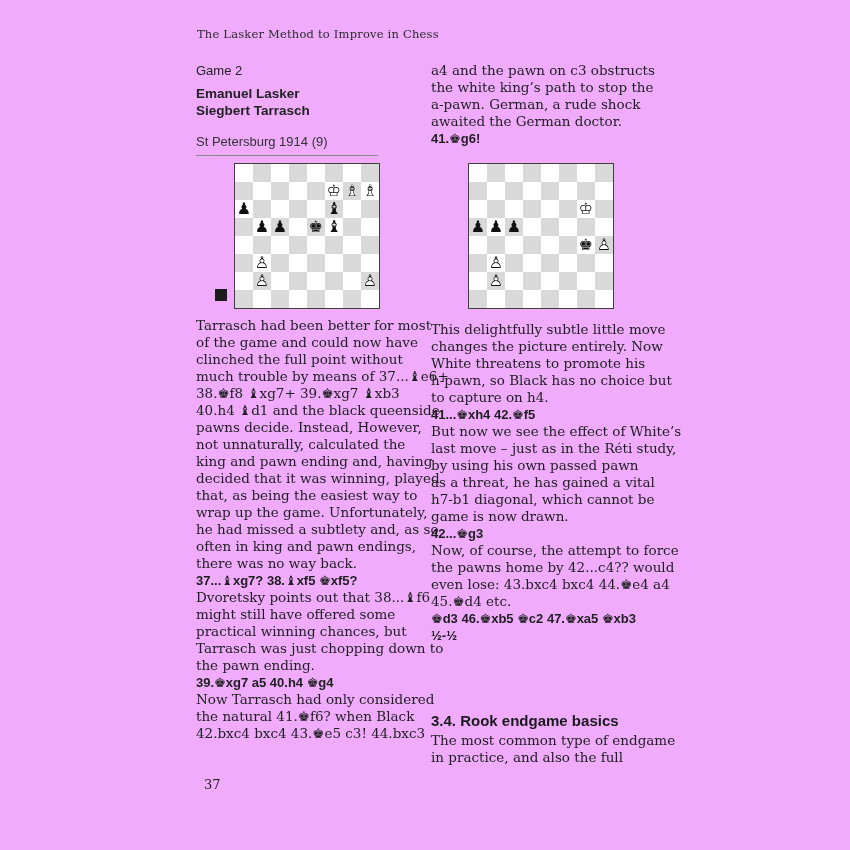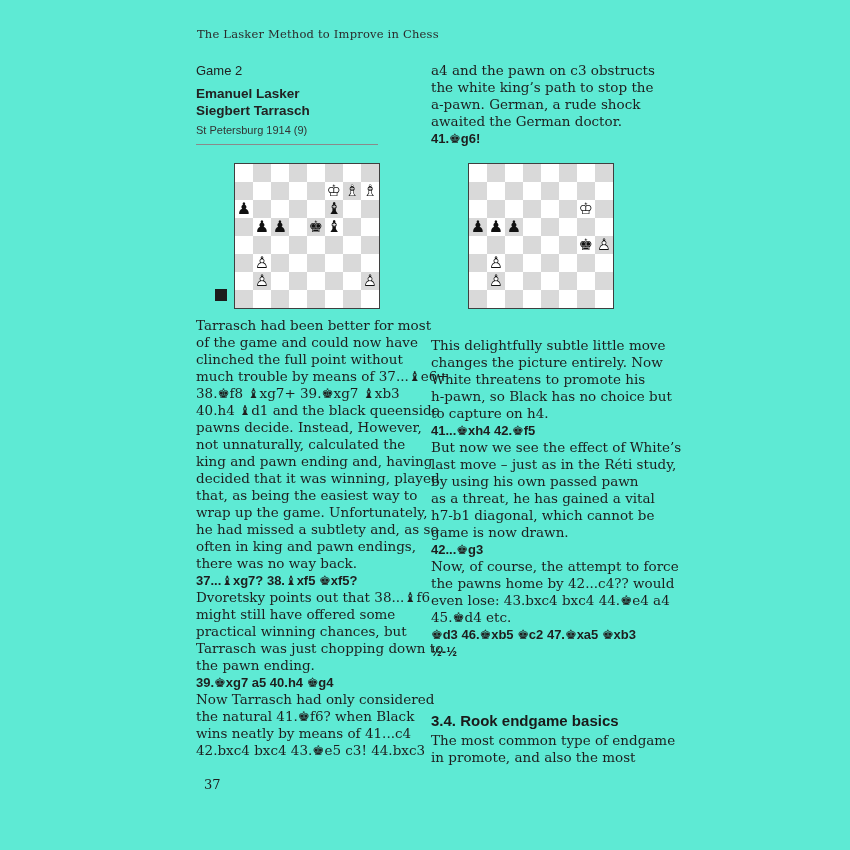--- a/index.html
+++ b/index.html
@@ -1,35 +1,35 @@
 <!DOCTYPE html>
 <html><head>
 <meta charset="utf-8">
 <style>
   html,body { margin:0; padding:0; background:#ffffff; }
-  .page { position:relative; width:850px; height:850px; background:#5eead4; color:#1e1e1e; overflow:hidden; }
+  .page { position:relative; width:850px; height:850px; background:#f0abfc; color:#1e1e1e; overflow:hidden; }
 
   .running-head { position:absolute; left:197px; top:27px;
     font-family:"DejaVu Serif", serif; font-size:11.5px; color:#2b2b2b; letter-spacing:0.2px; }
 
   .game-header { position:absolute; left:196px; top:64px; width:182px;
     font-family:"Liberation Sans", sans-serif; color:#222; }
   .game-label { font-size:13px; height:14px; line-height:14px; margin-bottom:7px; }
   .player { font-size:13.5px; font-weight:bold; height:17px; line-height:17px; }
-  .venue { font-size:11px; margin-top:5px; height:13px; line-height:13px; color:#333; }
+  .venue { font-size:13px; margin-top:16px; height:13px; line-height:13px; color:#333; }
   .rule { border:none; border-top:1px solid #8a8a8a; margin:7px 0 0 0; width:182px; }
 
   .col { position:absolute; width:238px; font-family:"DejaVu Serif","DejaVu Sans", serif;
     font-size:13.5px; color:#1e1e1e; }
   .line { height:17px; line-height:17px; white-space:nowrap; }
   .mv { font-family:"Liberation Sans","DejaVu Sans", sans-serif; font-weight:bold; font-size:13px; }
 
   #right-intro { left:431px; top:62px; }
   #left-body   { left:196px; top:317px; }
-  #right-body  { left:431px; top:321px;margin-top:16px; }
+  #right-body  { left:431px; top:321px; }
 
   .section-heading { position:absolute; left:431px; top:712px;
     font-family:"Liberation Sans", sans-serif; font-weight:bold; font-size:15px; color:#1a1a1a; }
   #section-body { left:431px; top:732px; }
 
   .page-number { position:absolute; left:204px; top:777px;
     font-family:"DejaVu Serif", serif; font-size:13px; }
 
   .board { position:absolute; width:144px; height:144px; border:1px solid #3f3f3f;
     display:grid; grid-template-columns:repeat(8,18px); grid-template-rows:repeat(8,18px);
@@ -268,21 +268,20 @@
       <div class="line">there was no way back.</div>
       <div class="line mv">37...♝xg7? 38.♝xf5 ♚xf5?</div>
       <div class="line">Dvoretsky points out that 38...♝f6</div>
       <div class="line">might still have offered some</div>
       <div class="line">practical winning chances, but</div>
       <div class="line">Tarrasch was just chopping down to</div>
       <div class="line">the pawn ending.</div>
       <div class="line mv">39.♚xg7 a5 40.h4 ♚g4</div>
       <div class="line">Now Tarrasch had only considered</div>
       <div class="line">the natural 41.♚f6? when Black</div>
-      <div class="line">wins neatly by means of 41...c4</div>
       <div class="line">42.bxc4 bxc4 43.♚e5 c3! 44.bxc3</div>
     </div>
   <div class="col" id="right-body">
       <div class="line">This delightfully subtle little move</div>
       <div class="line">changes the picture entirely. Now</div>
       <div class="line">White threatens to promote his</div>
       <div class="line">h-pawn, so Black has no choice but</div>
       <div class="line">to capture on h4.</div>
       <div class="line mv">41...♚xh4 42.♚f5</div>
       <div class="line">But now we see the effect of White’s</div>
@@ -296,18 +295,18 @@
       <div class="line">the pawns home by 42...c4?? would</div>
       <div class="line">even lose: 43.bxc4 bxc4 44.♚e4 a4</div>
       <div class="line">45.♚d4 etc.</div>
       <div class="line mv">♚d3 46.♚xb5 ♚c2 47.♚xa5 ♚xb3</div>
       <div class="line mv">½-½</div>
     </div>
 
   <div class="section-heading">3.4. Rook endgame basics</div>
   <div class="col" id="section-body">
       <div class="line">The most common type of endgame</div>
-      <div class="line">in promote, and also the most</div>
+      <div class="line">in practice, and also the full</div>
     </div>
 
   <div class="page-number">37</div>
 
 </div>
 
 </body></html>

